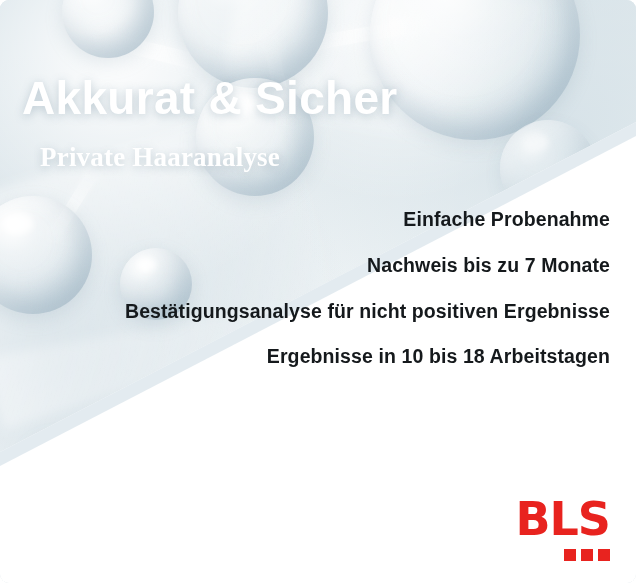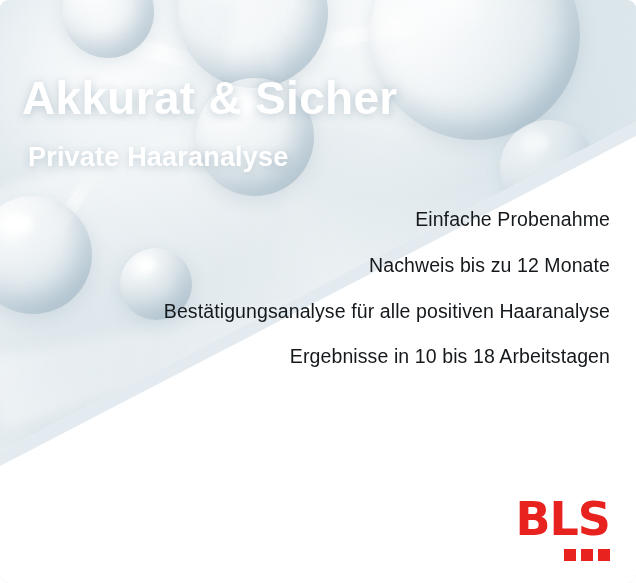--- a/index.html
+++ b/index.html
@@ -106,40 +106,41 @@
     top: 74px;
     font-size: 46px;
     line-height: 1.06;
     font-weight: bold;
     color: #ffffff;
     letter-spacing: 0.3px;
     text-shadow: 0 2px 10px rgba(90,120,140,0.35);
   }
   .subhead {
     position: absolute;
-    left: 28px;
+    left: 40px;
     top: 142px;
     font-size: 27px;
     font-weight: bold;
     color: #ffffff;
     letter-spacing: 0.2px;
     text-shadow: 0 2px 8px rgba(90,120,140,0.30);
+    font-family: Liberation Serif, serif;
   }
 
   
   .features {
     position: absolute;
     right: 26px;
     top: 208px;
     width: 586px;
     text-align: right;
   }
   .feature {
     font-size: 19.5px;
-    font-weight: normal;
+    font-weight: bold;
     color: #15191c;
     line-height: 1.22;
     margin-bottom: 22px;
     letter-spacing: 0.1px;
   }
 
   
   .logo {
     position: absolute;
     right: 26px;
@@ -192,22 +193,22 @@
   <div class="orb o8"></div>
 
   <div class="diagonal"></div>
   <div class="diagonal-shade"></div>
 
   <div class="headline">Akkurat &amp; Sicher</div>
   <div class="subhead">Private Haaranalyse</div>
 
   <div class="features">
     <div class="feature">Einfache Probenahme</div>
-    <div class="feature">Nachweis bis zu 12 Monate</div>
-    <div class="feature">Bestätigungsanalyse für alle positiven Haaranalyse</div>
+    <div class="feature">Nachweis bis zu 7 Monate</div>
+    <div class="feature">Bestätigungsanalyse für nicht positiven Ergebnisse</div>
     <div class="feature">Ergebnisse in 10 bis 18 Arbeitstagen</div>
   </div>
 
   <div class="logo">
     <div class="logo-word">BLS</div>
     <div class="logo-squares">
       <span></span>
       <span></span>
       <span></span>
     </div>

